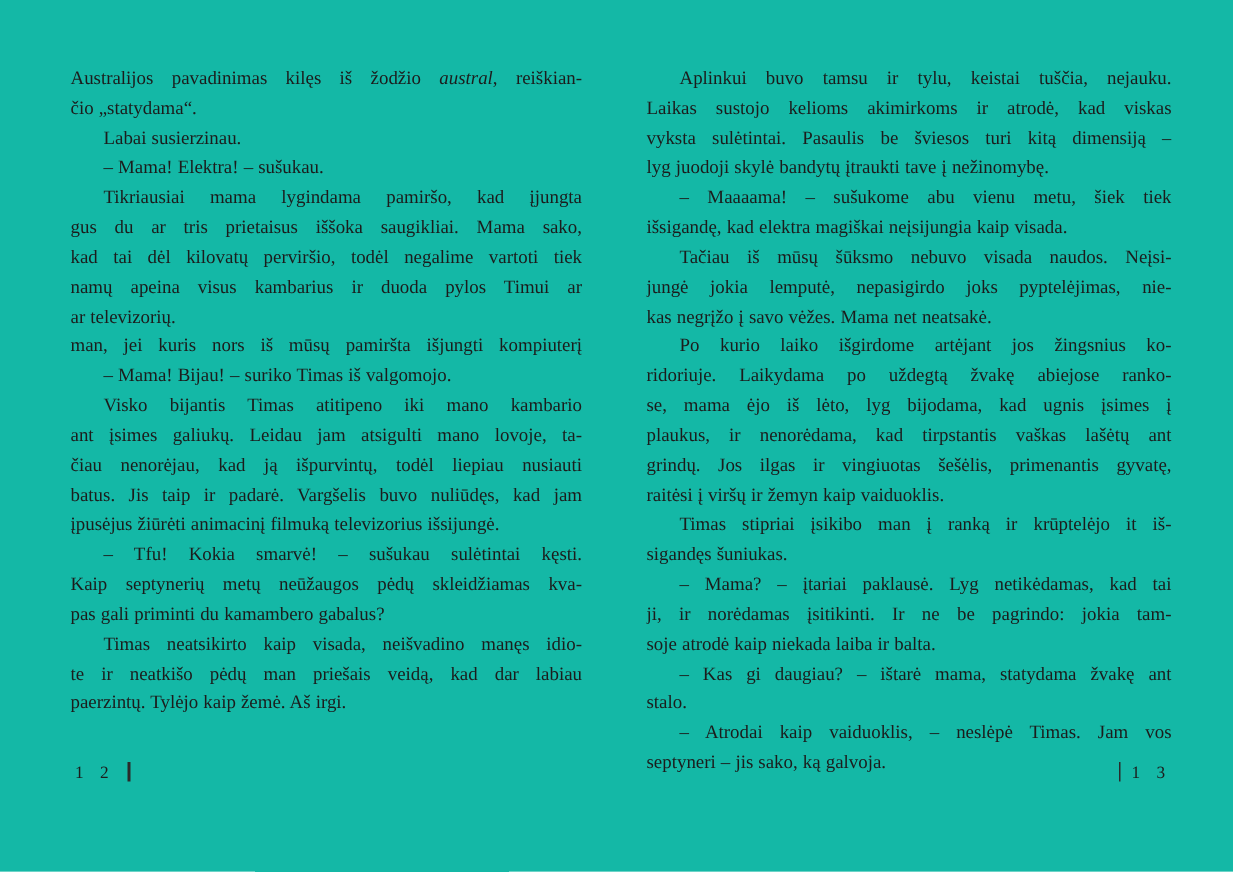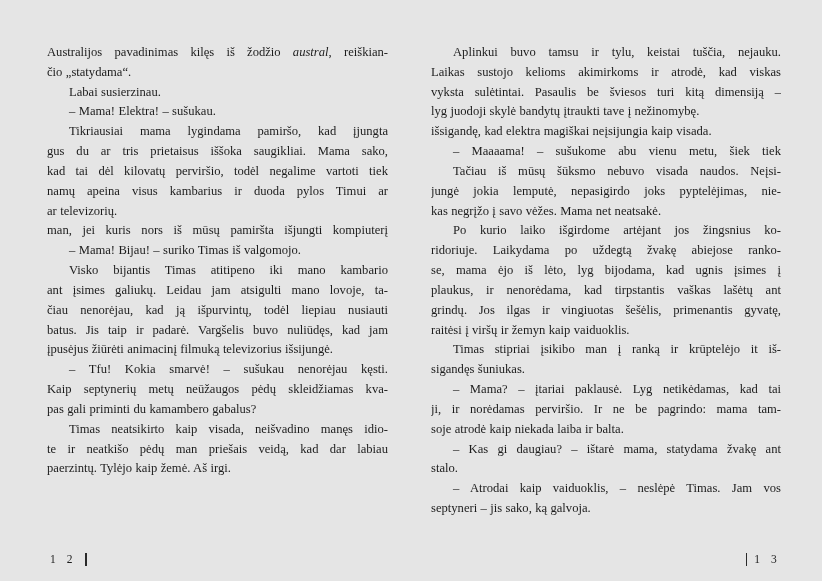--- a/index.html
+++ b/index.html
@@ -12,21 +12,21 @@
     width: 822px;
     height: 581px;
     position: relative;
     overflow: hidden;
     font-family: "Liberation Serif", "DejaVu Serif", serif;
     color: #1c1c1c;
   }
   .book {
     position: absolute;
     inset: 0;
-    background: #e5e5e5;
+    background: #14b8a6;
   }
   .text-column {
     position: absolute;
     top: 43px;
   }
   #col-left  { left: 47px;  width: 341px; }
   #col-right { left: 431px; width: 350px; }
   .line {
     height: 19.83px;
     line-height: 19.83px;
@@ -36,21 +36,21 @@
     word-spacing: 0.02em;
   }
   .line.j {
     text-align: justify;
     text-align-last: justify;
   }
   .line.in { text-indent: 22px; }
   .it { font-style: italic; }
   .footer {
     position: absolute;
-    top: 552px;
+    top: 508px;
     font-size: 11.5px;
     line-height: 15px;
     white-space: nowrap;
   }
   #footer-left  { left: 50px; }
   #footer-right { left: 746px; }
   .pagenum { letter-spacing: 4px; }
   .rule {
     display: inline-block;
     width: 1.3px;
@@ -77,53 +77,53 @@
         <div class="line j"><span>kad tai dėl kilovatų perviršio, todėl negalime vartoti tiek</span></div>
         <div class="line j"><span>namų apeina visus kambarius ir duoda pylos Timui ar</span></div>
         <div class="line"><span>ar televizorių.</span></div>
         <div class="line j"><span>man, jei kuris nors iš mūsų pamiršta išjungti kompiuterį</span></div>
         <div class="line in"><span>– Mama! Bijau! – suriko Timas iš valgomojo.</span></div>
         <div class="line j in"><span>Visko bijantis Timas atitipeno iki mano kambario</span></div>
         <div class="line j"><span>ant įsimes galiukų. Leidau jam atsigulti mano lovoje, ta-</span></div>
         <div class="line j"><span>čiau nenorėjau, kad ją išpurvintų, todėl liepiau nusiauti</span></div>
         <div class="line j"><span>batus. Jis taip ir padarė. Vargšelis buvo nuliūdęs, kad jam</span></div>
         <div class="line"><span>įpusėjus žiūrėti animacinį filmuką televizorius išsijungė.</span></div>
-        <div class="line j in"><span>– Tfu! Kokia smarvė! – sušukau nenorėjau kęsti.</span></div>
+        <div class="line j in"><span>– Tfu! Kokia smarvė! – sušukau sulėtintai kęsti.</span></div>
         <div class="line j"><span>Kaip septynerių metų neūžaugos pėdų skleidžiamas kva-</span></div>
         <div class="line"><span>pas gali priminti du kamambero gabalus?</span></div>
         <div class="line j in"><span>Timas neatsikirto kaip visada, neišvadino manęs idio-</span></div>
         <div class="line j"><span>te ir neatkišo pėdų man priešais veidą, kad dar labiau</span></div>
         <div class="line"><span>paerzintų. Tylėjo kaip žemė. Aš irgi.</span></div>
       </div>
     <div class="footer" id="footer-left">
       <span class="pagenum">1 2</span><span class="rule"></span>
     </div>
   </div>
 
   <div class="page">
     <div class="text-column" id="col-right">
         <div class="line j in"><span>Aplinkui buvo tamsu ir tylu, keistai tuščia, nejauku.</span></div>
         <div class="line j"><span>Laikas sustojo kelioms akimirkoms ir atrodė, kad viskas</span></div>
         <div class="line j"><span>vyksta sulėtintai. Pasaulis be šviesos turi kitą dimensiją –</span></div>
         <div class="line"><span>lyg juodoji skylė bandytų įtraukti tave į nežinomybę.</span></div>
+        <div class="line j in"><span>– Maaaama! – sušukome abu vienu metu, šiek tiek</span></div>
         <div class="line"><span>išsigandę, kad elektra magiškai neįsijungia kaip visada.</span></div>
-        <div class="line j in"><span>– Maaaama! – sušukome abu vienu metu, šiek tiek</span></div>
         <div class="line j in"><span>Tačiau iš mūsų šūksmo nebuvo visada naudos. Neįsi-</span></div>
         <div class="line j"><span>jungė jokia lemputė, nepasigirdo joks pyptelėjimas, nie-</span></div>
         <div class="line"><span>kas negrįžo į savo vėžes. Mama net neatsakė.</span></div>
         <div class="line j in"><span>Po kurio laiko išgirdome artėjant jos žingsnius ko-</span></div>
         <div class="line j"><span>ridoriuje. Laikydama po uždegtą žvakę abiejose ranko-</span></div>
         <div class="line j"><span>se, mama ėjo iš lėto, lyg bijodama, kad ugnis įsimes į</span></div>
         <div class="line j"><span>plaukus, ir nenorėdama, kad tirpstantis vaškas lašėtų ant</span></div>
         <div class="line j"><span>grindų. Jos ilgas ir vingiuotas šešėlis, primenantis gyvatę,</span></div>
         <div class="line"><span>raitėsi į viršų ir žemyn kaip vaiduoklis.</span></div>
         <div class="line j in"><span>Timas stipriai įsikibo man į ranką ir krūptelėjo it iš-</span></div>
         <div class="line"><span>sigandęs šuniukas.</span></div>
         <div class="line j in"><span>– Mama? – įtariai paklausė. Lyg netikėdamas, kad tai</span></div>
-        <div class="line j"><span>ji, ir norėdamas perviršio. Ir ne be pagrindo: mama tam-</span></div>
+        <div class="line j"><span>ji, ir norėdamas įsitikinti. Ir ne be pagrindo: jokia tam-</span></div>
         <div class="line"><span>soje atrodė kaip niekada laiba ir balta.</span></div>
         <div class="line j in"><span>– Kas gi daugiau? – ištarė mama, statydama žvakę ant</span></div>
         <div class="line"><span>stalo.</span></div>
         <div class="line j in"><span>– Atrodai kaip vaiduoklis, – neslėpė Timas. Jam vos</span></div>
         <div class="line"><span>septyneri – jis sako, ką galvoja.</span></div>
       </div>
     <div class="footer" id="footer-right">
       <span class="rule"></span><span class="pagenum">1 3</span>
     </div>
   </div>

